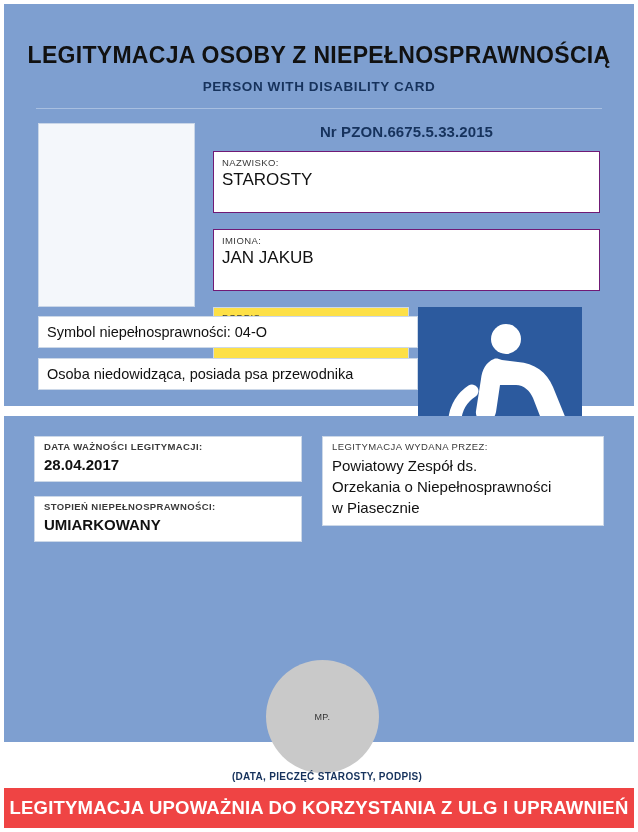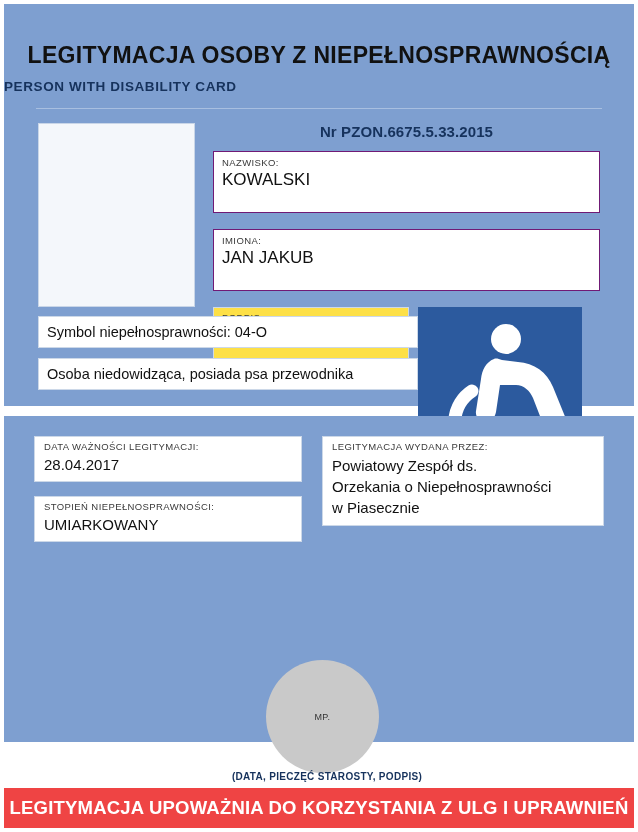--- a/index.html
+++ b/index.html
@@ -33,21 +33,21 @@
   }
   .title-main {
     text-align: center;
     font-size: 23px;
     font-weight: bold;
     letter-spacing: 0.3px;
     color: #111111;
     padding-top: 38px;
   }
   .title-sub {
-    text-align: left;
+    text-align: center;
     font-size: 13.5px;
     font-weight: bold;
     letter-spacing: 0.6px;
     color: #16325c;
     padding-top: 10px;
   }
   .divider {
     border-top: 1px solid #a8bfe0;
     margin: 14px 32px 0 32px;
   }
@@ -149,20 +149,21 @@
     position: relative;
     box-sizing: border-box;
     padding: 20px 30px 0 30px;
   }
   .back-cols {
     display: flex;
     justify-content: space-between;
   }
   .back-left {
     width: 268px;
+    font-weight: bold;
   }
   .back-right {
     width: 282px;
   }
   .b-field {
     background: #ffffff;
     border: 1px solid #ccd8e8;
     padding: 4px 9px 7px 9px;
     box-sizing: border-box;
     margin-bottom: 14px;
@@ -240,21 +241,21 @@
     <div class="divider"></div>
 
     <div class="front-body">
       <div class="photo-box"></div>
 
       <div class="fields-col">
         <div class="pzon">Nr PZON.6675.5.33.2015</div>
 
         <div class="field">
           <div class="field-label">NAZWISKO:</div>
-          <div class="field-value">KOWALSKI</div>
+          <div class="field-value">STAROSTY</div>
         </div>
 
         <div class="field">
           <div class="field-label">IMIONA:</div>
           <div class="field-value">JAN JAKUB</div>
         </div>
 
         <div class="row-sign">
           <div class="signature-box">
             <div class="field-label">PODPIS:</div>

